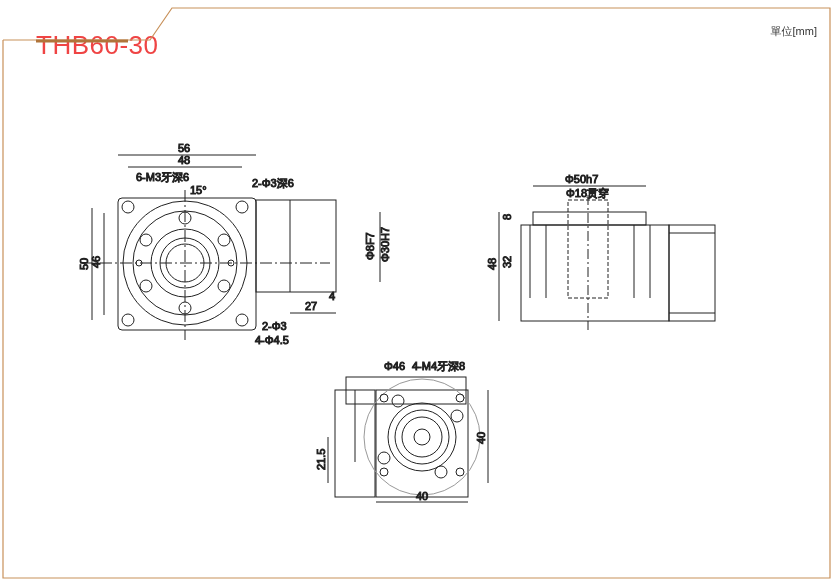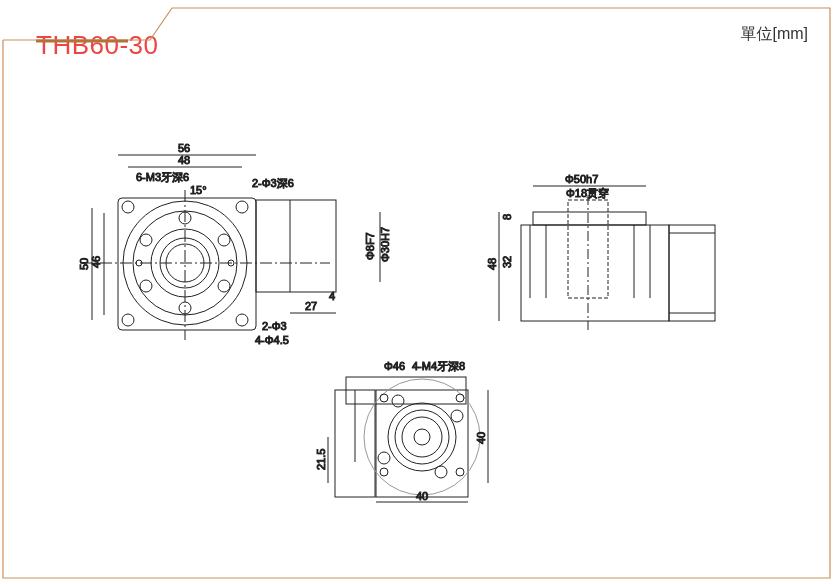--- a/index.html
+++ b/index.html
@@ -1,18 +1,18 @@
 <!DOCTYPE html>
 <html><head>
 <meta charset="utf-8">
 <style>
   html,body{margin:0;padding:0;background:#fff;}
   body{width:833px;height:584px;position:relative;overflow:hidden;font-family:"Liberation Sans",sans-serif;}
   .title{position:absolute;left:36px;top:8px;font-size:26px;color:#ef4444;letter-spacing:0.5px;margin-top:22px;}
-  .unit{position:absolute;right:25px;top:24px;font-size:16px;color:#333;}
+  .unit{position:absolute;right:16px;top:24px;font-size:11px;color:#333;}
   svg{position:absolute;left:0;top:0;}
   .dim{font-family:"Liberation Sans",sans-serif;font-size:11px;fill:#222;}
 </style>
 </head>
 <body>
 
 <div class="title">THB60-30</div>
 <div class="unit">單位[mm]</div>
 
 <svg width="833" height="584" stroke="#222" fill="none" stroke-width="1">

